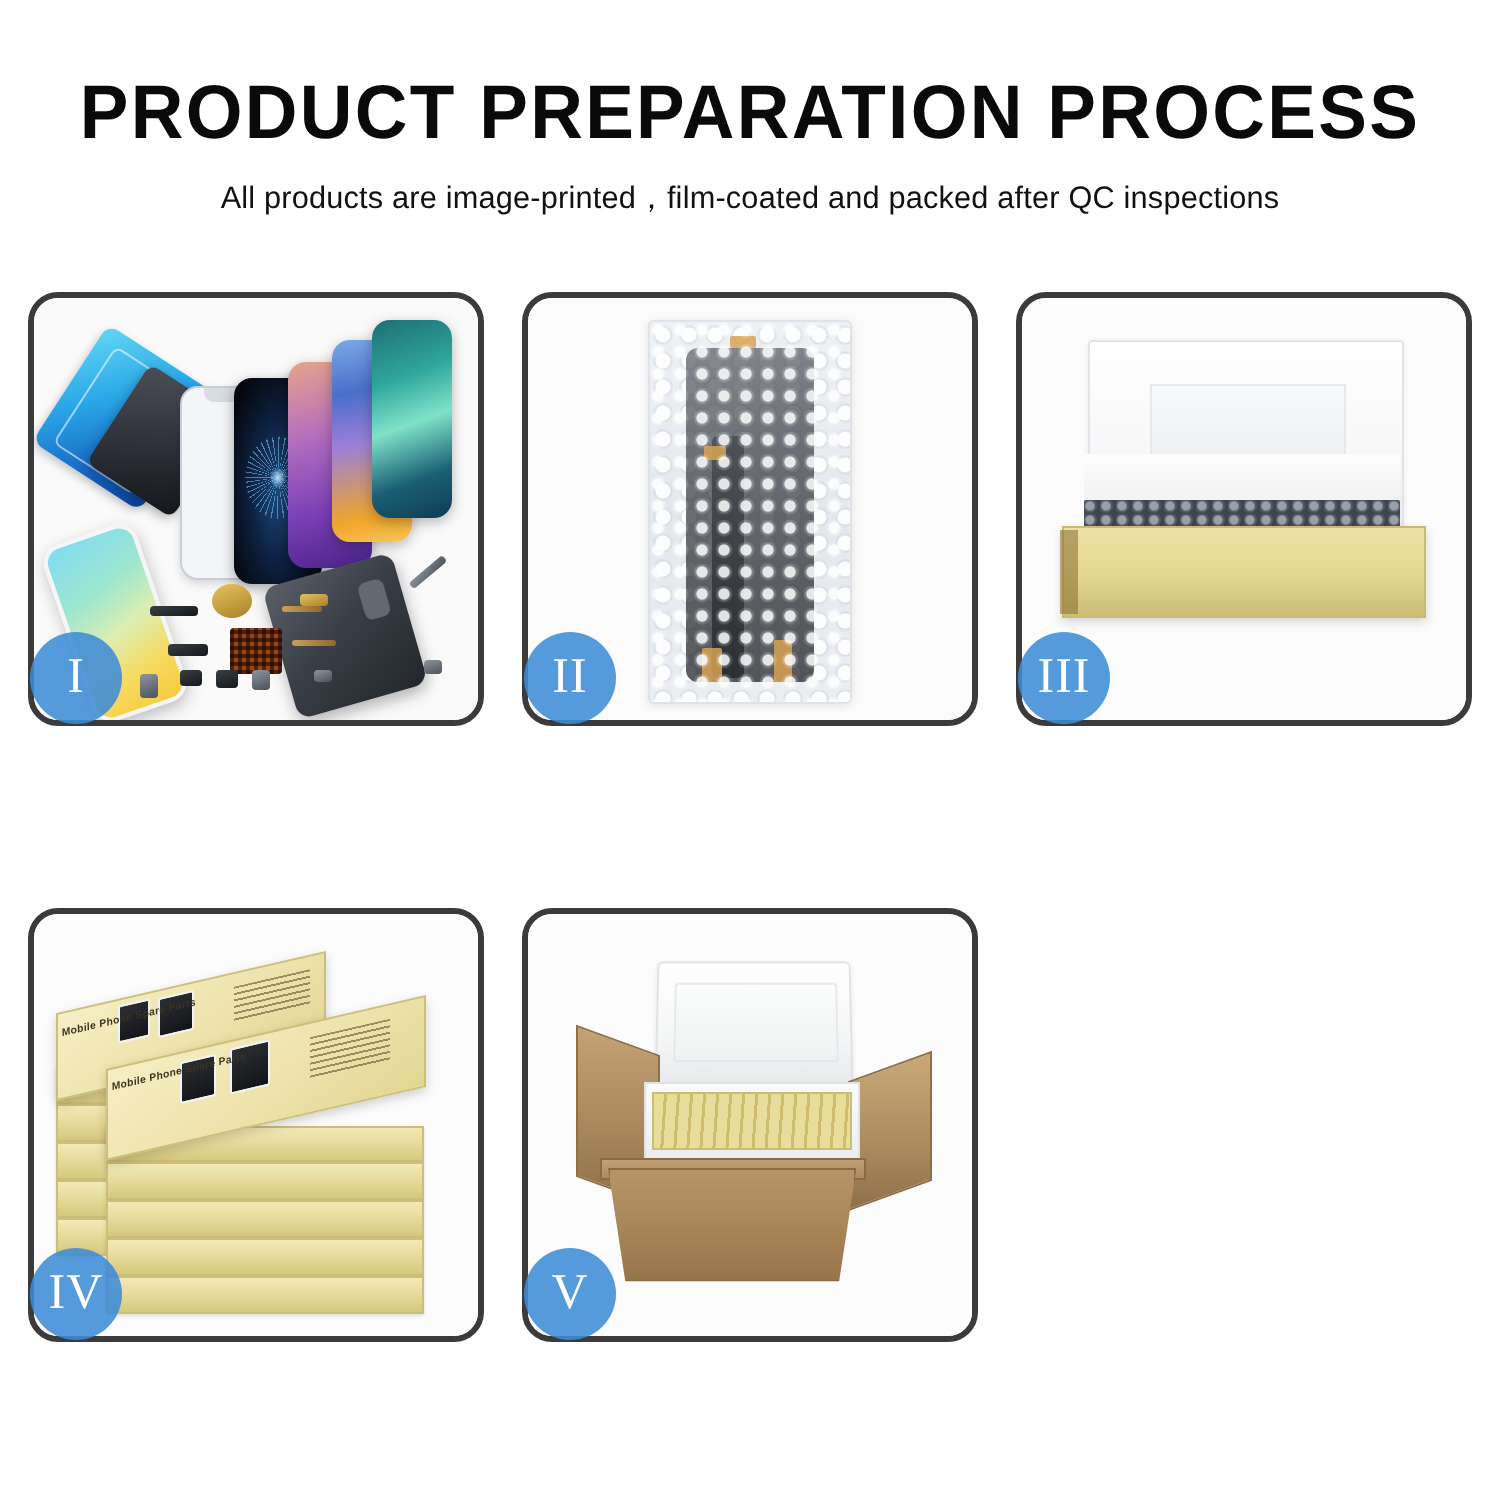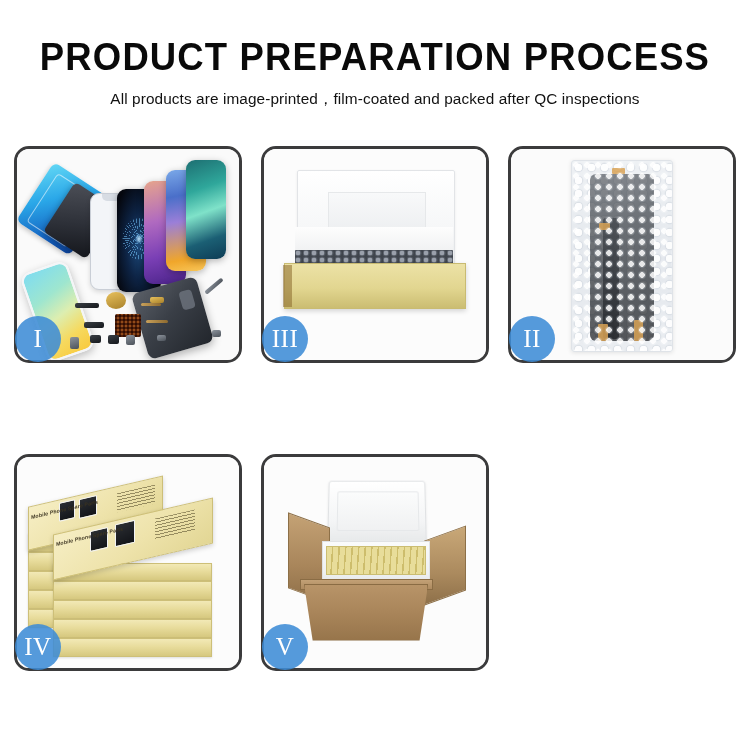--- a/index.html
+++ b/index.html
@@ -430,48 +430,48 @@
         <div class="chip" style="left:49%;top:88%;width:4%;height:5%;"></div>
         <div class="chip" style="left:24%;top:89%;width:4%;height:6%;"></div>
         <div class="chip" style="left:63%;top:88%;width:4%;height:3%;"></div>
         <div class="chip" style="left:88%;top:86%;width:4%;height:3%;"></div>
         <div class="chip" style="left:84%;top:64%;width:10%;height:2%;transform:rotate(-40deg);"></div>
       </div>
       <div class="badge">I</div>
     </div>
 
     <div class="panel">
-      <div class="panel-inner p3">
-        <div class="lid">
-          <div class="lid-inner"></div>
-        </div>
-        <div class="foam3"></div>
-        <div class="contents3"></div>
-        <div class="box3-body"></div>
-        <div class="box3-left"></div>
-      </div>
-      <div class="badge">III</div>
-    </div>
-
-    <div class="panel">
       <div class="panel-inner p2">
         <div class="bag">
           <div class="lcd"></div>
           <div class="lcd-tail"></div>
           <div class="tape" style="left:40%;top:4%;width:13%;height:3%;"></div>
           <div class="tape" style="left:27%;top:33%;width:11%;height:3.5%;"></div>
           <div class="tape" style="left:26%;top:86%;width:10%;height:9%;"></div>
           <div class="tape" style="left:62%;top:84%;width:9%;height:11%;"></div>
           <div class="bubbles"></div>
         </div>
       </div>
       <div class="badge">II</div>
     </div>
 
     <div class="panel">
+      <div class="panel-inner p3">
+        <div class="lid">
+          <div class="lid-inner"></div>
+        </div>
+        <div class="foam3"></div>
+        <div class="contents3"></div>
+        <div class="box3-body"></div>
+        <div class="box3-left"></div>
+      </div>
+      <div class="badge">III</div>
+    </div>
+
+    <div class="panel">
       <div class="panel-inner p4">
         <div class="stack">
 
           <div class="ybox" style="left:5%;top:36%;width:43%;height:9%;"></div>
           <div class="ybox" style="left:5%;top:45%;width:43%;height:9%;"></div>
           <div class="ybox" style="left:5%;top:54%;width:43%;height:9%;"></div>
           <div class="ybox" style="left:5%;top:63%;width:43%;height:9%;"></div>
           <div class="ybox" style="left:5%;top:72%;width:43%;height:9%;"></div>
 
           <div class="ybox" style="left:16%;top:50%;width:72%;height:9%;"></div>

